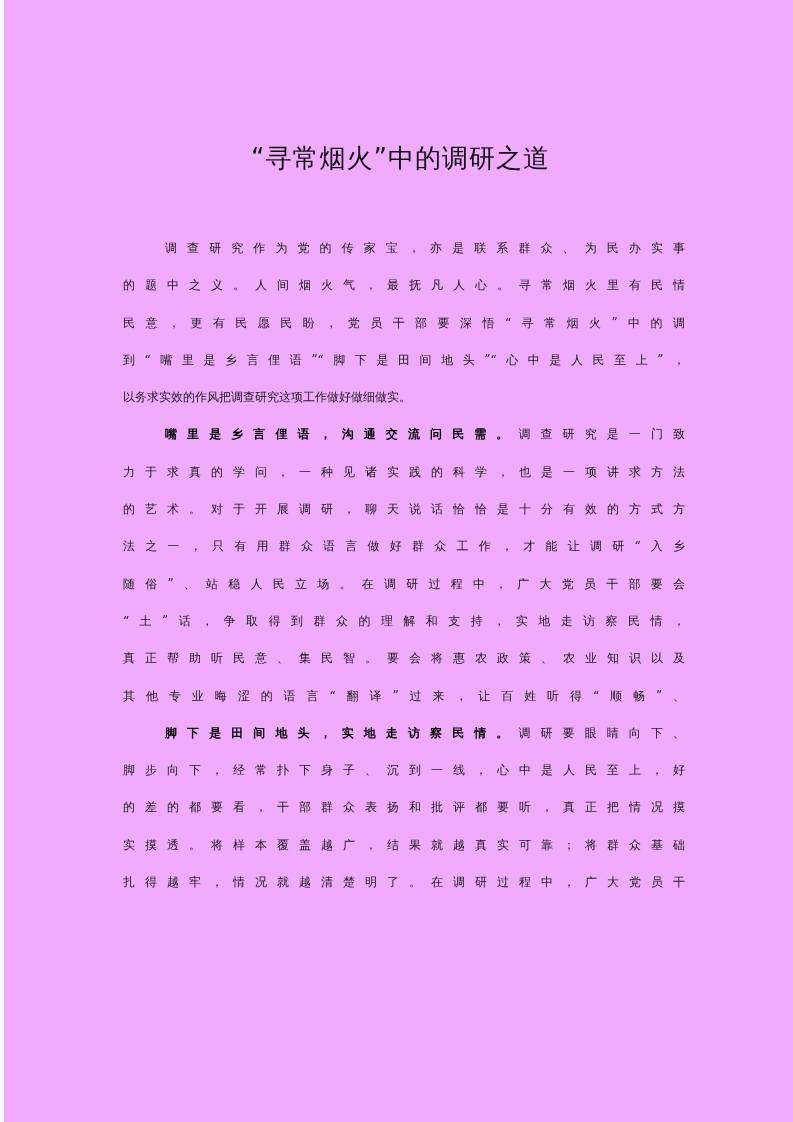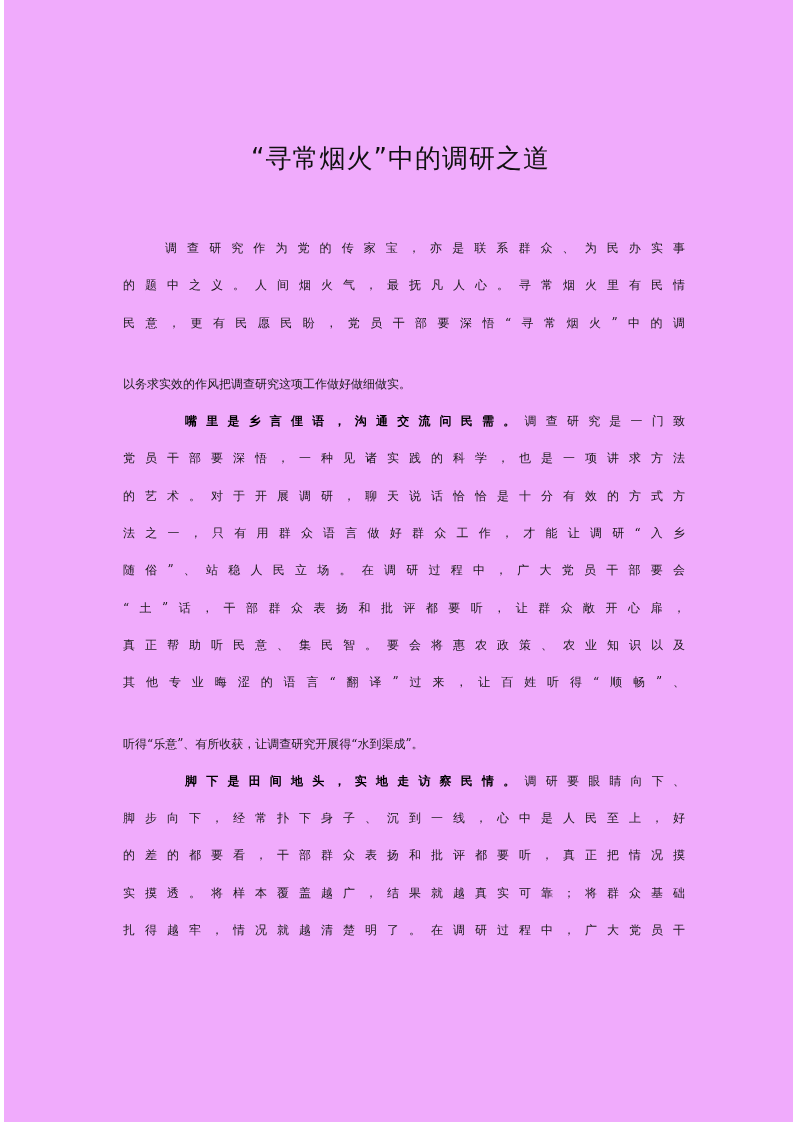--- a/index.html
+++ b/index.html
@@ -11,46 +11,46 @@
     letter-spacing: 1px; line-height: 36px;
   }
   .body {
     position: absolute; left: 119px; top: 230px; width: 562px;
   }
   .line {
     height: 37.3px; line-height: 37.3px; white-space: nowrap;
     font-family: "DejaVu Serif", serif; font-size: 12px; color: #1a1a1a;
     text-align: justify; text-align-last: justify;
   }
-  .line.last { text-align-last: left; margin-top: 24px; }
+  .line.last { text-align-last: left; }
   .line.indent { padding-left: 42px; }
-  .bold { font-family: "DejaVu Sans", sans-serif; font-weight: bold; color: #000; margin-left: 20px; }
+  .bold { font-family: "DejaVu Sans", sans-serif; font-weight: bold; color: #000; }
 </style>
 </head>
 <body>
 
 <div class="page">
   <div class="title">“寻常烟火”中的调研之道</div>
 
   <div class="body">
 
     <div class="line indent">调查研究作为党的传家宝，亦是联系群众、为民办实事</div>
     <div class="line">的题中之义。人间烟火气，最抚凡人心。寻常烟火里有民情</div>
     <div class="line">民意，更有民愿民盼，党员干部要深悟“寻常烟火”中的调</div>
+    <div class="line">到“嘴里是乡言俚语”“脚下是田间地头”“心中是人民至上”，</div>
     <div class="line last">以务求实效的作风把调查研究这项工作做好做细做实。</div>
 
     <div class="line indent"><span class="bold">嘴里是乡言俚语，沟通交流问民需。</span><span>调查研究是一门致</span></div>
-    <div class="line">党员干部要深悟，一种见诸实践的科学，也是一项讲求方法</div>
+    <div class="line">力于求真的学问，一种见诸实践的科学，也是一项讲求方法</div>
     <div class="line">的艺术。对于开展调研，聊天说话恰恰是十分有效的方式方</div>
     <div class="line">法之一，只有用群众语言做好群众工作，才能让调研“入乡</div>
     <div class="line">随俗”、站稳人民立场。在调研过程中，广大党员干部要会</div>
-    <div class="line">“土”话，干部群众表扬和批评都要听，让群众敞开心扉，</div>
+    <div class="line">“土”话，争取得到群众的理解和支持，实地走访察民情，</div>
     <div class="line">真正帮助听民意、集民智。要会将惠农政策、农业知识以及</div>
     <div class="line">其他专业晦涩的语言“翻译”过来，让百姓听得“顺畅”、</div>
-    <div class="line last">听得“乐意”、有所收获，让调查研究开展得“水到渠成”。</div>
 
     <div class="line indent"><span class="bold">脚下是田间地头，实地走访察民情。</span><span>调研要眼睛向下、</span></div>
     <div class="line">脚步向下，经常扑下身子、沉到一线，心中是人民至上，好</div>
     <div class="line">的差的都要看，干部群众表扬和批评都要听，真正把情况摸</div>
     <div class="line">实摸透。将样本覆盖越广，结果就越真实可靠；将群众基础</div>
     <div class="line">扎得越牢，情况就越清楚明了。在调研过程中，广大党员干</div>
   </div>
 </div>
 
 </body></html>

